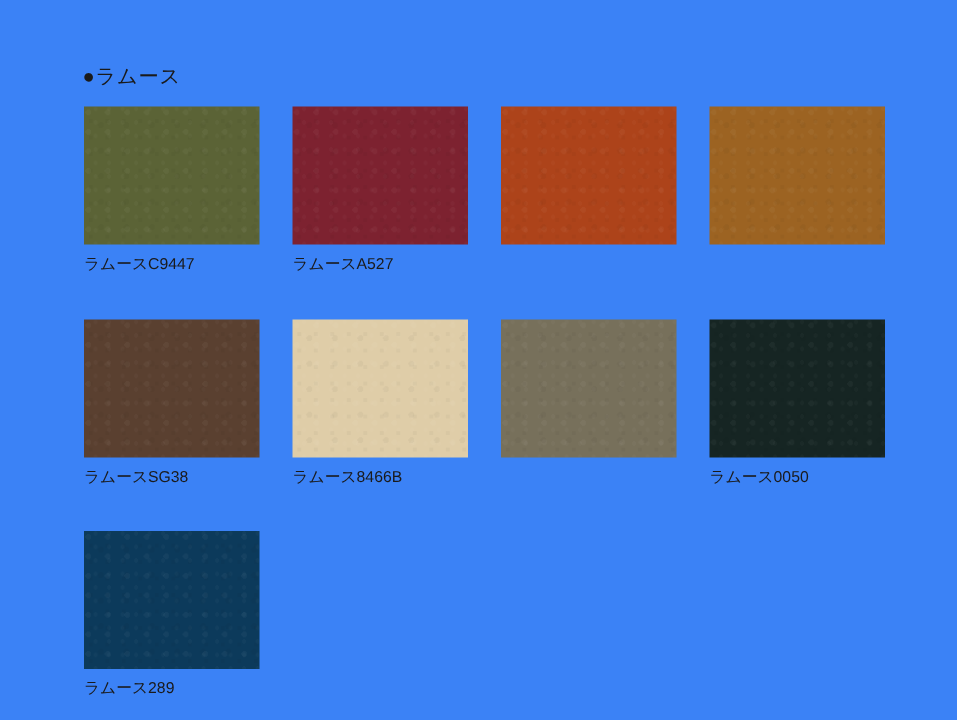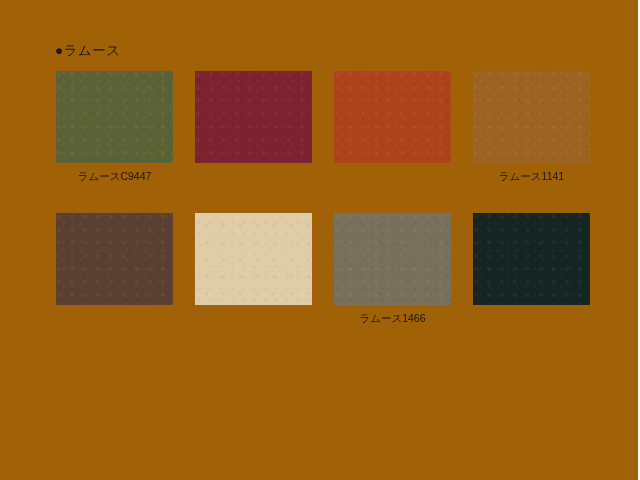--- a/index.html
+++ b/index.html
@@ -11,21 +11,21 @@
     width: 640px;
     height: 480px;
     overflow: hidden;
     font-family: "Liberation Sans", "DejaVu Sans", sans-serif;
     color: #1a1a1a;
     position: relative;
   }
   #page {
     position: absolute;
     inset: 0;
-    background: #a16207;
+    background: #3b82f6;
   }
   #catalog-heading {
     position: absolute;
     left: 55px;
     top: 44px;
     font-size: 13.5px;
     letter-spacing: 0.5px;
     line-height: 1;
     color: #1a1a1a;
     white-space: nowrap;
@@ -33,21 +33,20 @@
   #swatch-grid {
     position: absolute;
     left: 56px;
     top: 71px;
     width: 520px;
   }
   .swatch-row {
     display: flex;
     gap: 22px;
     margin-bottom: 30px;
-    text-align: center;
   }
   .swatch-row:last-child { margin-bottom: 0; }
   .swatch-cell {
     width: 117px;
   }
   .swatch-chip {
     width: 117px;
     height: 92px;
     display: block;
     position: relative;
@@ -89,43 +88,49 @@
   <div id="catalog-heading">●ラムース</div>
 
   <div id="swatch-grid">
       <div class="swatch-row">
         <div class="swatch-cell">
           <div class="swatch-chip" style="background-color: rgb(91, 99, 54);"></div>
           <div class="swatch-label">ラムースC9447</div>
         </div>
         <div class="swatch-cell">
           <div class="swatch-chip" style="background-color: rgb(125, 34, 48);"></div>
+          <div class="swatch-label">ラムースA527</div>
         </div>
         <div class="swatch-cell">
           <div class="swatch-chip" style="background-color: rgb(173, 67, 26);"></div>
         </div>
         <div class="swatch-cell">
           <div class="swatch-chip" style="background-color: rgb(156, 99, 34);"></div>
-          <div class="swatch-label">ラムース1141</div>
         </div>
       </div>
       <div class="swatch-row">
         <div class="swatch-cell">
           <div class="swatch-chip" style="background-color: rgb(90, 64, 48);"></div>
+          <div class="swatch-label">ラムースSG38</div>
         </div>
         <div class="swatch-cell">
           <div class="swatch-chip" style="background-color: rgb(223, 205, 168);"></div>
+          <div class="swatch-label">ラムース8466B</div>
         </div>
         <div class="swatch-cell">
           <div class="swatch-chip" style="background-color: rgb(119, 112, 91);"></div>
-          <div class="swatch-label">ラムース1466</div>
         </div>
         <div class="swatch-cell">
           <div class="swatch-chip" style="background-color: rgb(22, 37, 35);"></div>
+          <div class="swatch-label">ラムース0050</div>
         </div>
       </div>
       <div class="swatch-row">
+        <div class="swatch-cell">
+          <div class="swatch-chip" style="background-color: rgb(12, 58, 91);"></div>
+          <div class="swatch-label">ラムース289</div>
+        </div>
       </div>
     </div>
 
   <div id="page-border-mark"></div>
 
 </div>
 
 </body></html>

